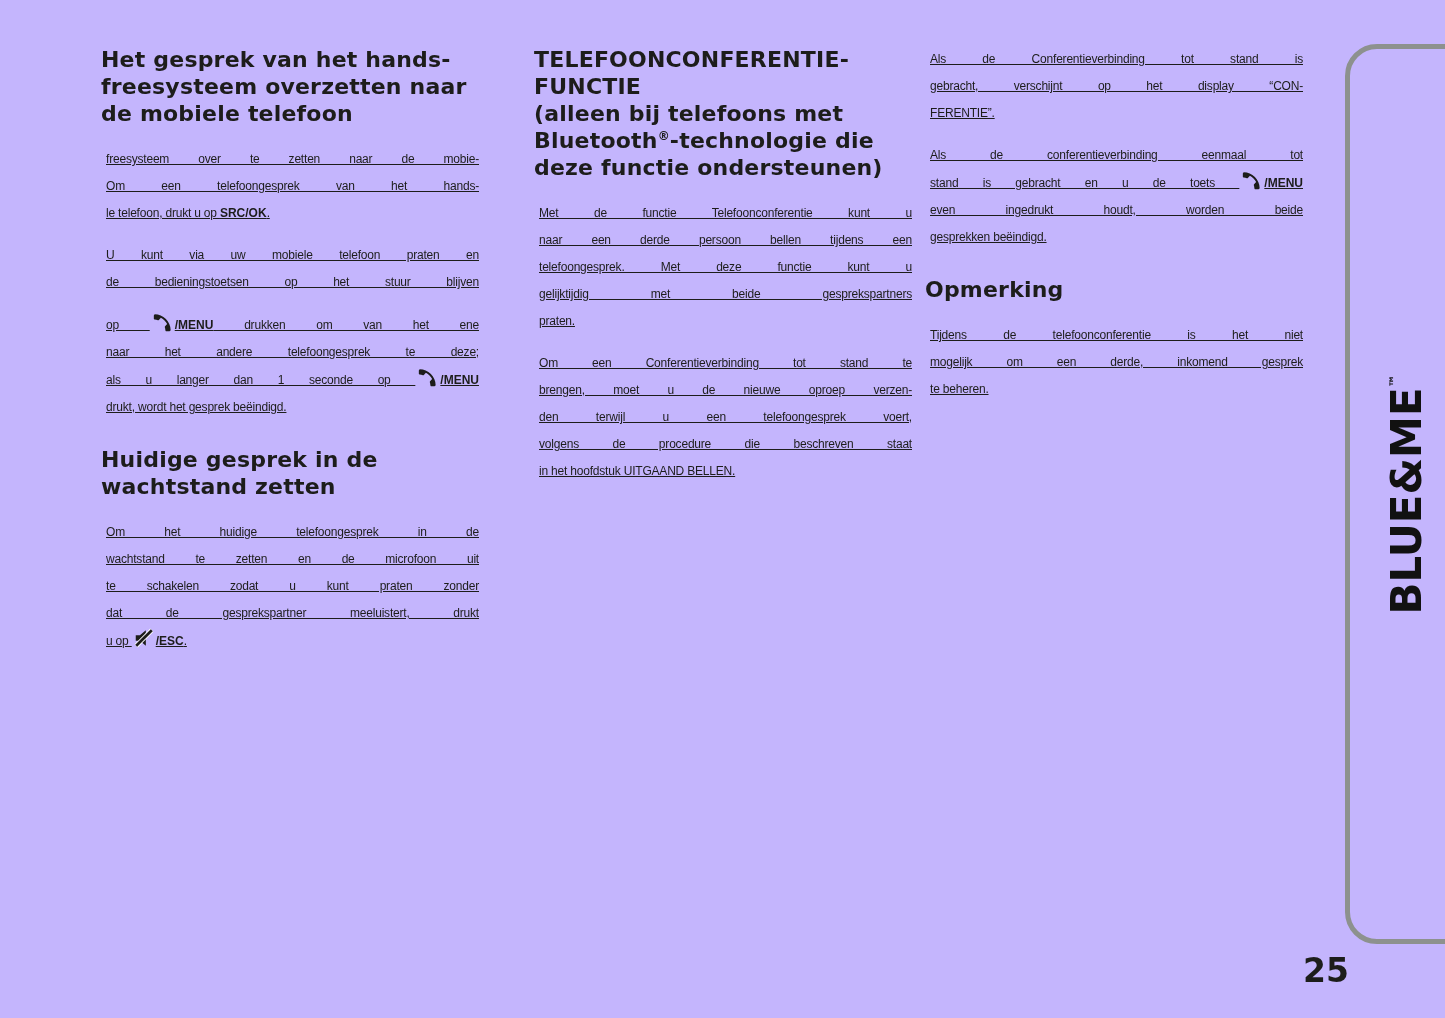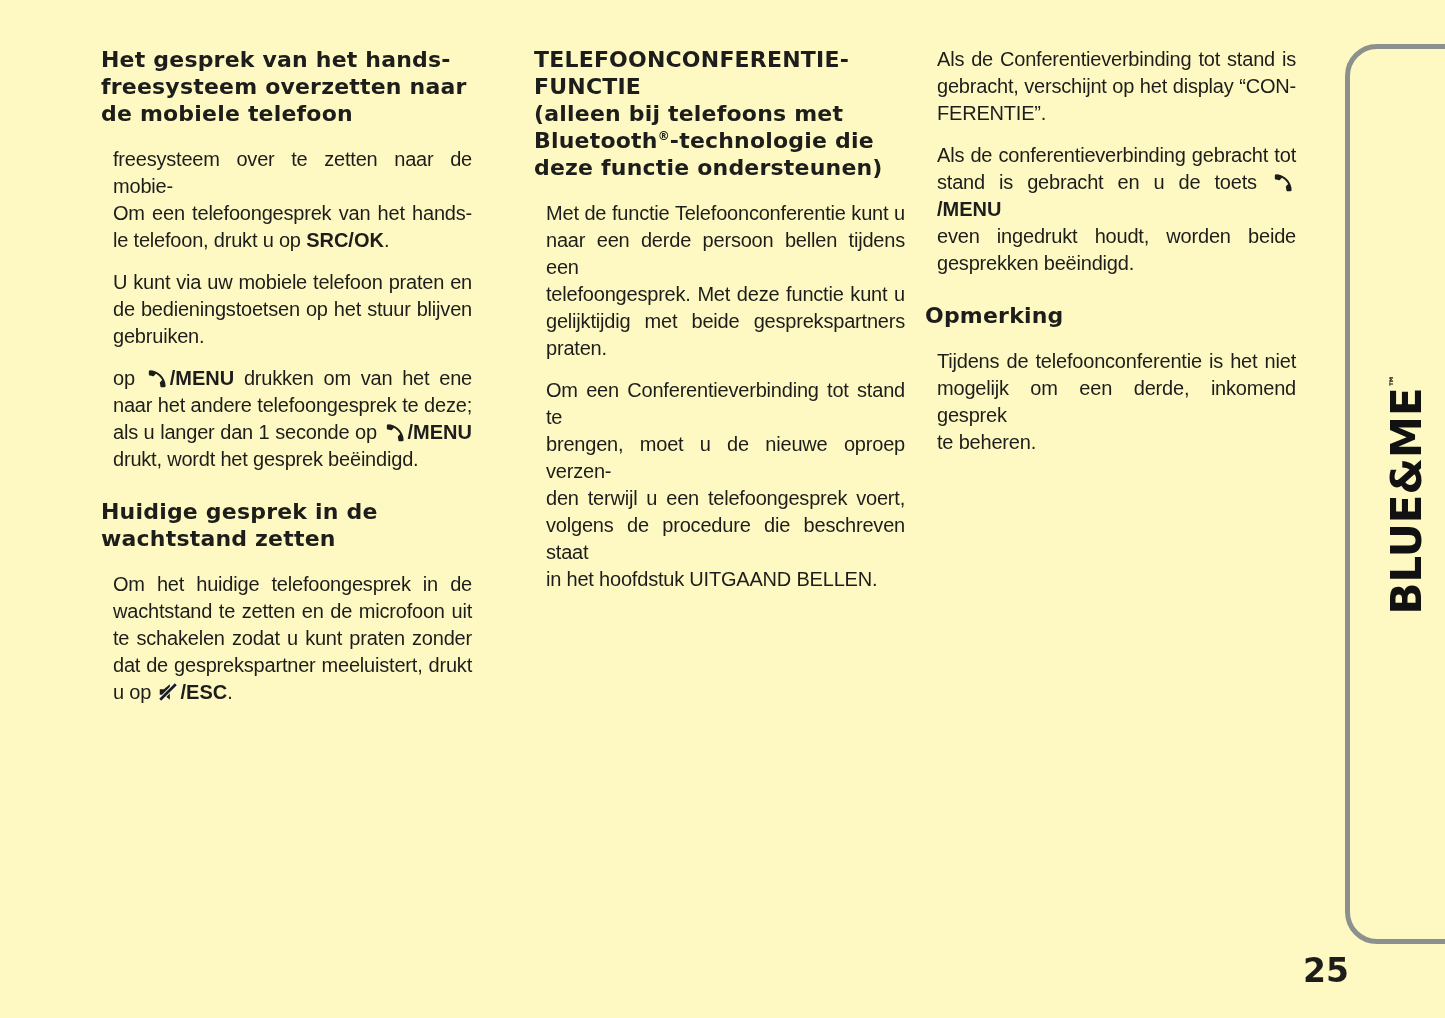--- a/index.html
+++ b/index.html
@@ -1,35 +1,35 @@
 <!DOCTYPE html>
 <html><head>
 <meta charset="utf-8">
 <style>
   html,body { margin:0; padding:0; background:#ffffff; }
   .page {
     position:relative; width:1445px; height:1018px;
-    background:#fef9c3; overflow:hidden;
+    background:#c4b5fd; overflow:hidden;
     font-family:"Liberation Sans", sans-serif;
     color:#1d1d1b;
   }
   .column { position:absolute; top:46px; width:383px; }
   #col1 { left:101px; }
   #col2 { left:534px; }
   #col3 { left:925px; }
 
   .heading {
     font-family:"DejaVu Sans", sans-serif;
     font-weight:bold; font-size:22px; line-height:27px;
     letter-spacing:0.2px; margin:25px 0 19px;
   }
   .heading:first-child { margin-top:0; }
   .heading .line { text-align:left; }
 
-  .para { font-size:20px; line-height:27px; margin:0 12px 15px; letter-spacing:-0.2px; }
+  .para { font-size:12px; line-height:27px; margin:0 5px 15px; letter-spacing:-0.2px;text-decoration:underline; }
   .para .line { text-align:justify; text-align-last:justify; }
   .para .line.last { text-align-last:left; }
   .para b { font-weight:bold; letter-spacing:0; }
 
   sup.reg { font-size:12px; vertical-align:super; line-height:0; }
 
   .icon { display:inline-block; color:#1d1d1b; }
   .icon.phone { transform:rotate(45deg); vertical-align:-5px; margin:0 1px; }
   .icon.mute  { vertical-align:-4px; margin:0 1px; }
 
@@ -70,21 +70,20 @@
         <div class="line">de mobiele telefoon</div>
       </div>
       <div class="para">
         <div class="line">freesysteem over te zetten naar de mobie-</div>
         <div class="line">Om een telefoongesprek van het hands-</div>
         <div class="line last">le telefoon, drukt u op <b>SRC/OK</b>.</div>
       </div>
       <div class="para">
         <div class="line">U kunt via uw mobiele telefoon praten en</div>
         <div class="line">de bedieningstoetsen op het stuur blijven</div>
-        <div class="line last">gebruiken.</div>
       </div>
       <div class="para">
         <div class="line">op <svg class="icon phone" viewBox="0 0 24 24" width="23" height="23" aria-hidden="true">
     <path fill="currentColor" d="M12 9c-1.6 0-3.15.25-4.6.72v3.1c0 .39-.23.74-.56.9-.98.49-1.87 1.12-2.66 1.85-.18.18-.43.28-.7.28-.28 0-.53-.11-.71-.29L.29 13.08c-.18-.17-.29-.42-.29-.7 0-.28.11-.53.29-.71C3.34 8.78 7.46 7 12 7s8.66 1.78 11.71 4.67c.18.18.29.43.29.71 0 .28-.11.53-.29.7l-2.48 2.48c-.18.18-.43.29-.71.29-.27 0-.52-.11-.7-.28-.79-.74-1.68-1.36-2.66-1.85-.33-.16-.56-.51-.56-.9v-3.1C15.15 9.25 13.6 9 12 9z"></path>
   </svg><b>/MENU</b> drukken om van het ene</div>
         <div class="line">naar het andere telefoongesprek te deze;</div>
         <div class="line">als u langer dan 1 seconde op <svg class="icon phone" viewBox="0 0 24 24" width="23" height="23" aria-hidden="true">
     <path fill="currentColor" d="M12 9c-1.6 0-3.15.25-4.6.72v3.1c0 .39-.23.74-.56.9-.98.49-1.87 1.12-2.66 1.85-.18.18-.43.28-.7.28-.28 0-.53-.11-.71-.29L.29 13.08c-.18-.17-.29-.42-.29-.7 0-.28.11-.53.29-.71C3.34 8.78 7.46 7 12 7s8.66 1.78 11.71 4.67c.18.18.29.43.29.71 0 .28-.11.53-.29.7l-2.48 2.48c-.18.18-.43.29-.71.29-.27 0-.52-.11-.7-.28-.79-.74-1.68-1.36-2.66-1.85-.33-.16-.56-.51-.56-.9v-3.1C15.15 9.25 13.6 9 12 9z"></path>
   </svg><b>/MENU</b></div>
         <div class="line last">drukt, wordt het gesprek beëindigd.</div>
@@ -128,21 +127,21 @@
         <div class="line last">in het hoofdstuk UITGAAND BELLEN.</div>
       </div>
     </div>
   <div class="column" id="col3">
       <div class="para">
         <div class="line">Als de Conferentieverbinding tot stand is</div>
         <div class="line">gebracht, verschijnt op het display “CON-</div>
         <div class="line last">FERENTIE”.</div>
       </div>
       <div class="para">
-        <div class="line">Als de conferentieverbinding gebracht tot</div>
+        <div class="line">Als de conferentieverbinding eenmaal tot</div>
         <div class="line">stand is gebracht en u de toets <svg class="icon phone" viewBox="0 0 24 24" width="23" height="23" aria-hidden="true">
     <path fill="currentColor" d="M12 9c-1.6 0-3.15.25-4.6.72v3.1c0 .39-.23.74-.56.9-.98.49-1.87 1.12-2.66 1.85-.18.18-.43.28-.7.28-.28 0-.53-.11-.71-.29L.29 13.08c-.18-.17-.29-.42-.29-.7 0-.28.11-.53.29-.71C3.34 8.78 7.46 7 12 7s8.66 1.78 11.71 4.67c.18.18.29.43.29.71 0 .28-.11.53-.29.7l-2.48 2.48c-.18.18-.43.29-.71.29-.27 0-.52-.11-.7-.28-.79-.74-1.68-1.36-2.66-1.85-.33-.16-.56-.51-.56-.9v-3.1C15.15 9.25 13.6 9 12 9z"></path>
   </svg><b>/MENU</b></div>
         <div class="line">even ingedrukt houdt, worden beide</div>
         <div class="line last">gesprekken beëindigd.</div>
       </div>
       <div class="heading">
         <div class="line">Opmerking</div>
       </div>
       <div class="para">

